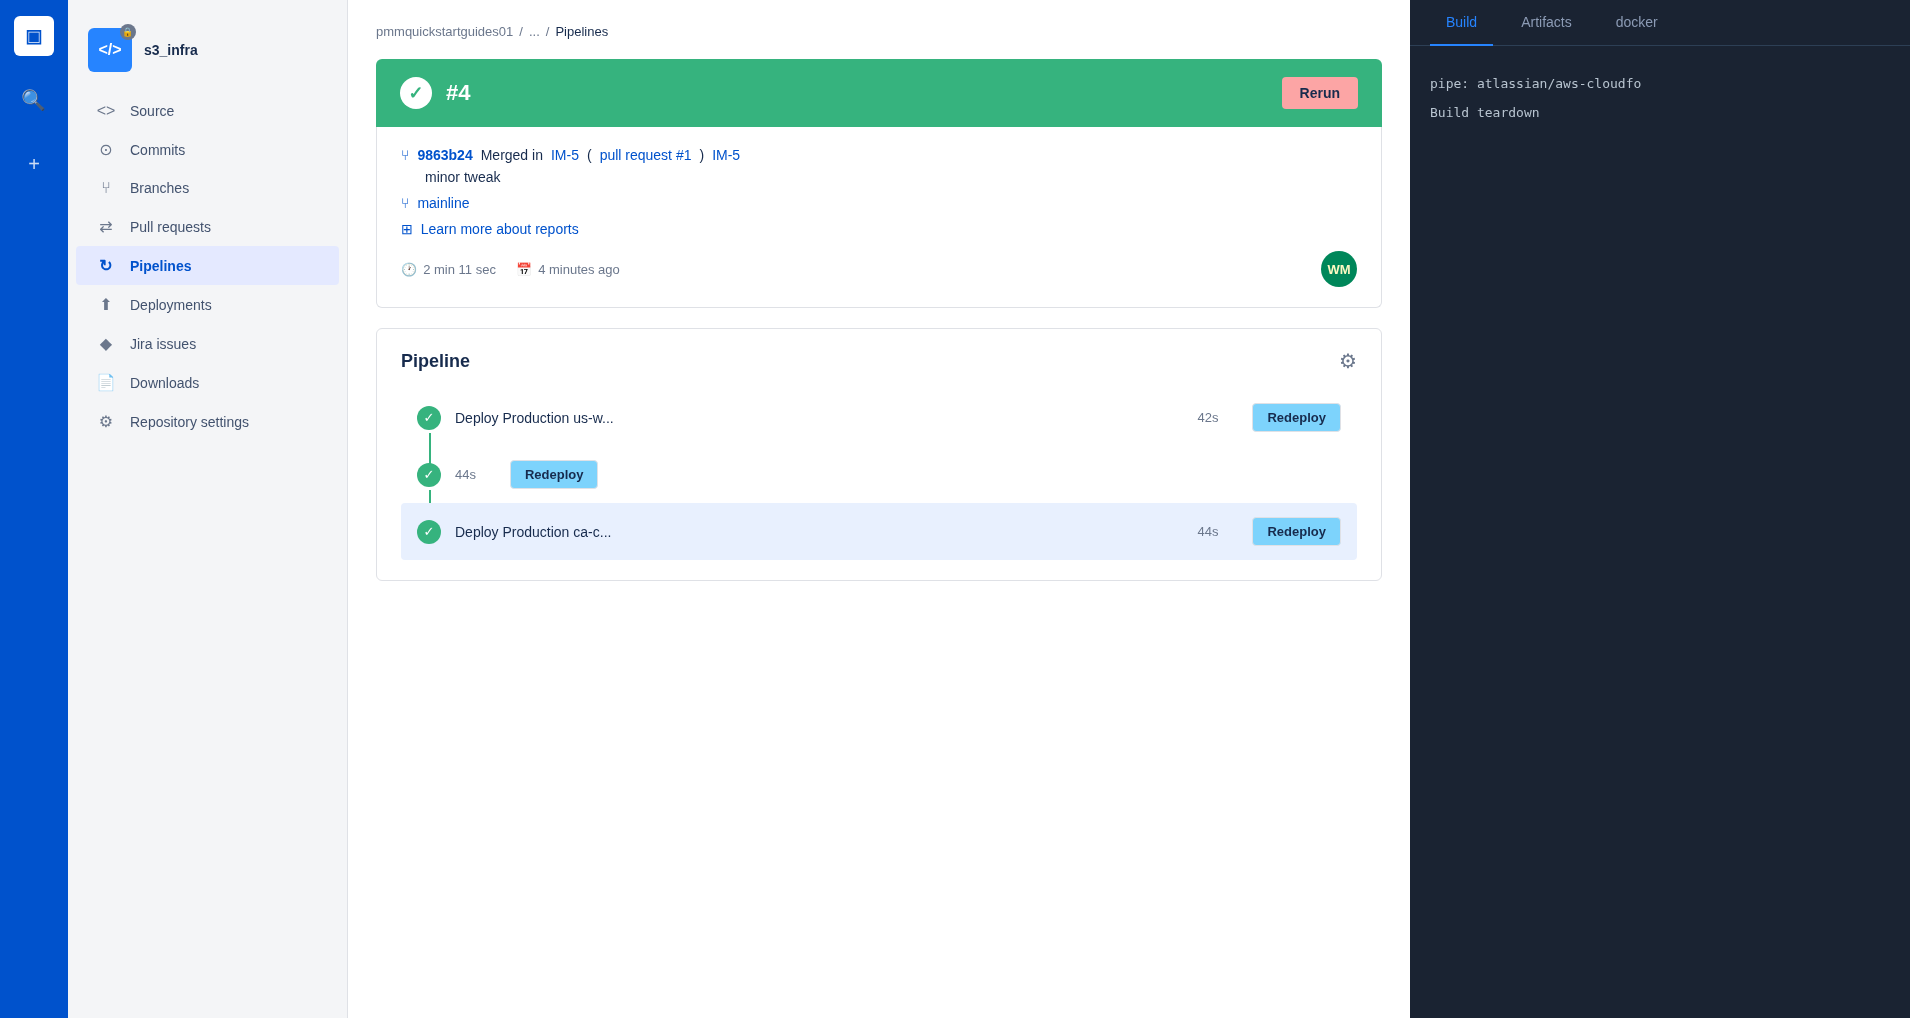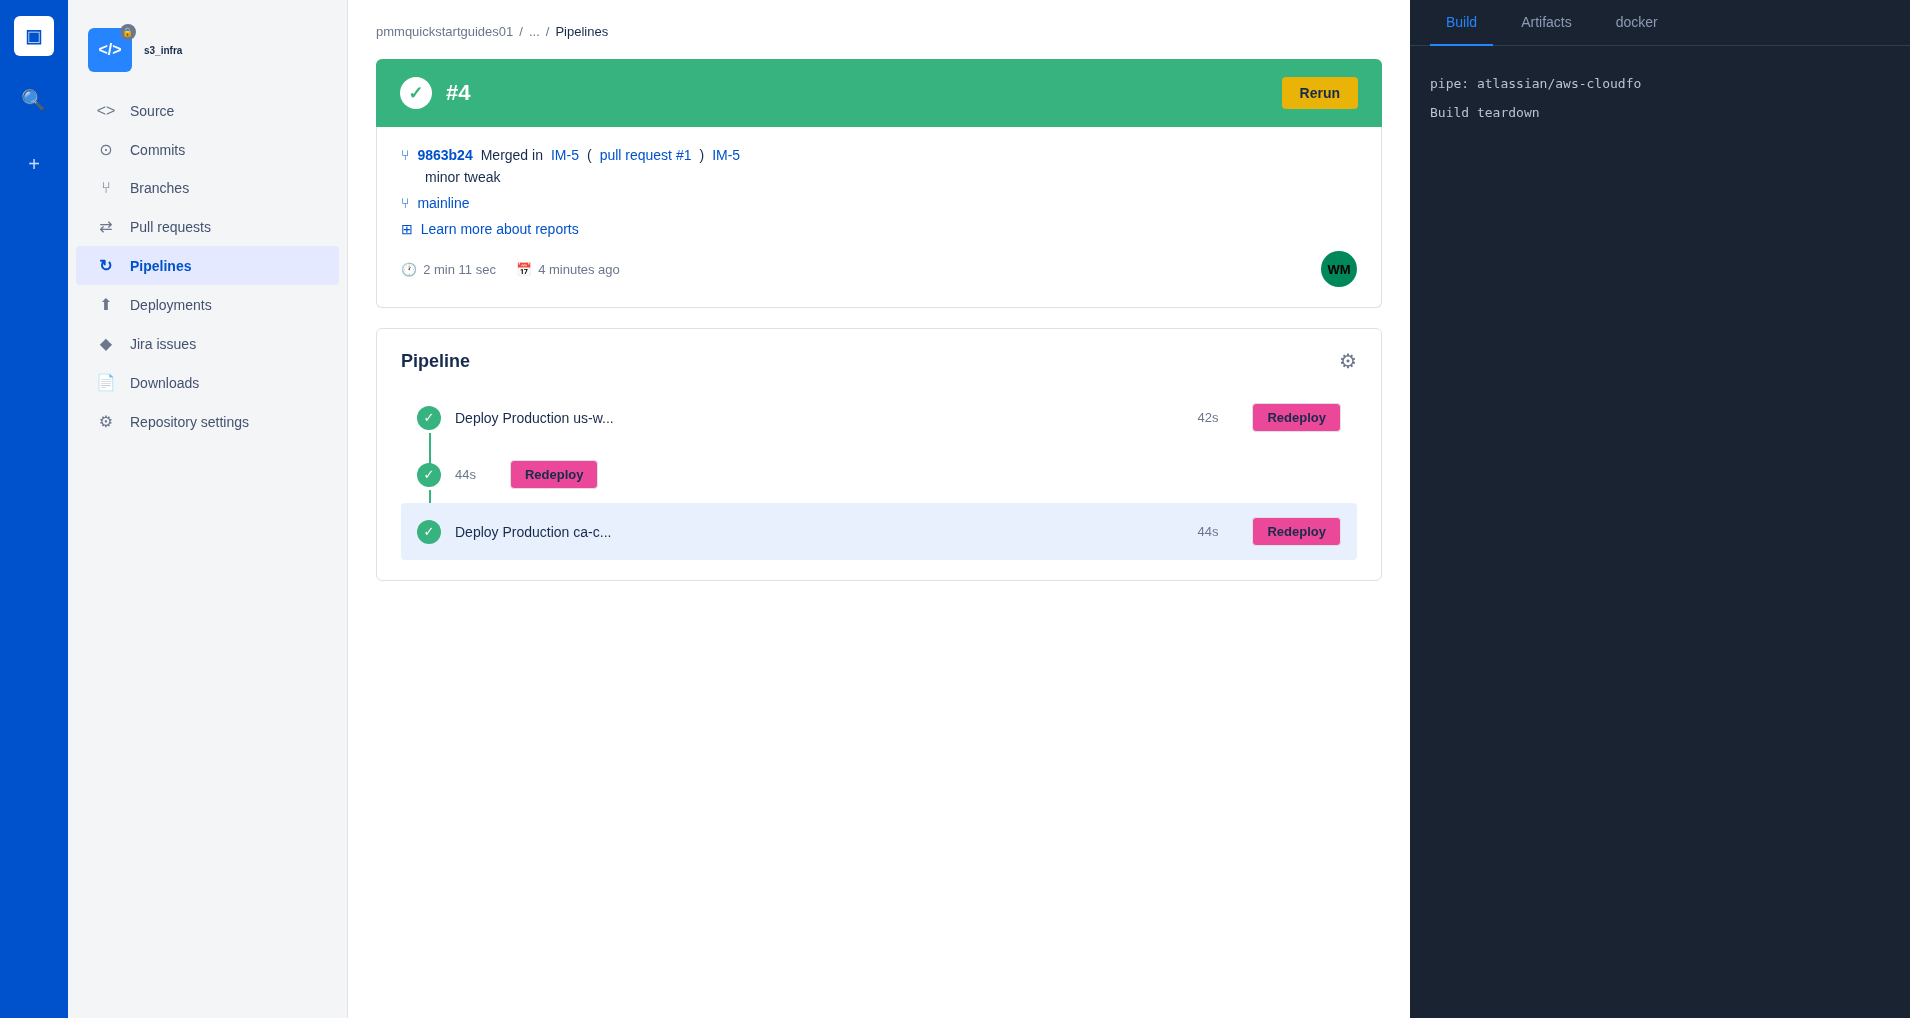--- a/index.html
+++ b/index.html
@@ -62,21 +62,21 @@
       position: absolute;
       top: -4px; right: -4px;
       width: 16px; height: 16px;
       background: #6b778c;
       border-radius: 50%;
       display: flex; align-items: center; justify-content: center;
       font-size: 9px;
       color: white;
     }
     .repo-name {
-      font-size: 10px;
+      font-size: 14px;
       font-weight: 600;
       color: #172b4d;
       text-align: center;
     }
     .nav-item {
       display: flex;
       align-items: center;
       gap: 14px;
       padding: 10px 20px;
       cursor: pointer;
@@ -137,21 +137,21 @@
     }
     .check-circle {
       width: 32px; height: 32px;
       background: white;
       border-radius: 50%;
       display: flex; align-items: center; justify-content: center;
       color: #36b37e;
       font-size: 18px;
     }
     .rerun-btn {
-      background: #eab308;
+      background: #fca5a5;
       color: #172b4d;
       border: none;
       padding: 8px 18px;
       border-radius: 4px;
       font-size: 14px;
       font-weight: 600;
       cursor: pointer;
     }
 
     
@@ -199,21 +199,21 @@
     .meta-item {
       display: flex;
       align-items: center;
       gap: 6px;
     }
     .avatar-wm {
       width: 36px; height: 36px;
       background: #00875a;
       border-radius: 50%;
       display: flex; align-items: center; justify-content: center;
-      color: #000000;
+      color: #fef9c3;
       font-size: 13px;
       font-weight: 600;
       margin-left: auto;
     }
 
     
     .pipeline-steps-card {
       background: white;
       border: 1px solid #dfe1e6;
       border-radius: 6px;
@@ -271,21 +271,21 @@
       flex: 1;
       font-size: 14px;
       color: #172b4d;
     }
     .step-duration {
       color: #6b778c;
       font-size: 13px;
       margin-right: 20px;
     }
     .redeploy-btn {
-      background: #ec4899;
+      background: #7dd3fc;
       border: 1px solid #dfe1e6;
       border-radius: 4px;
       padding: 6px 14px;
       font-size: 13px;
       font-weight: 600;
       color: #172b4d;
       cursor: pointer;
     }
 
     

